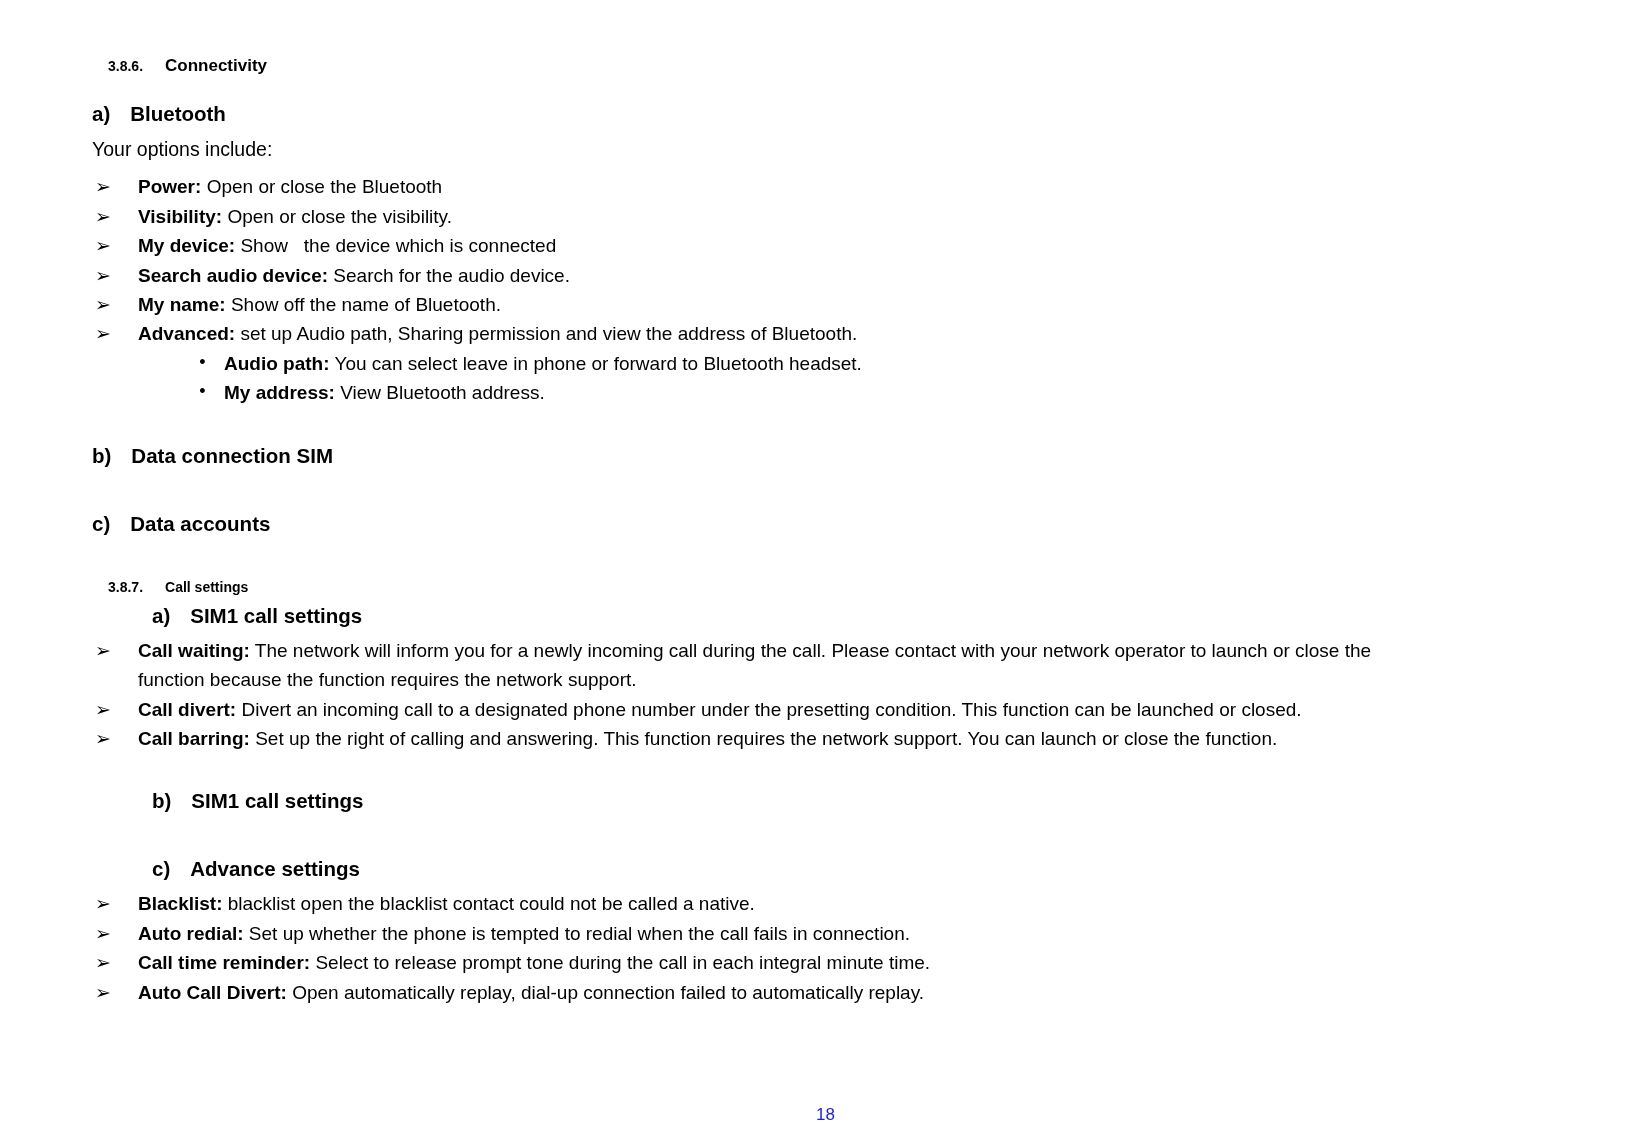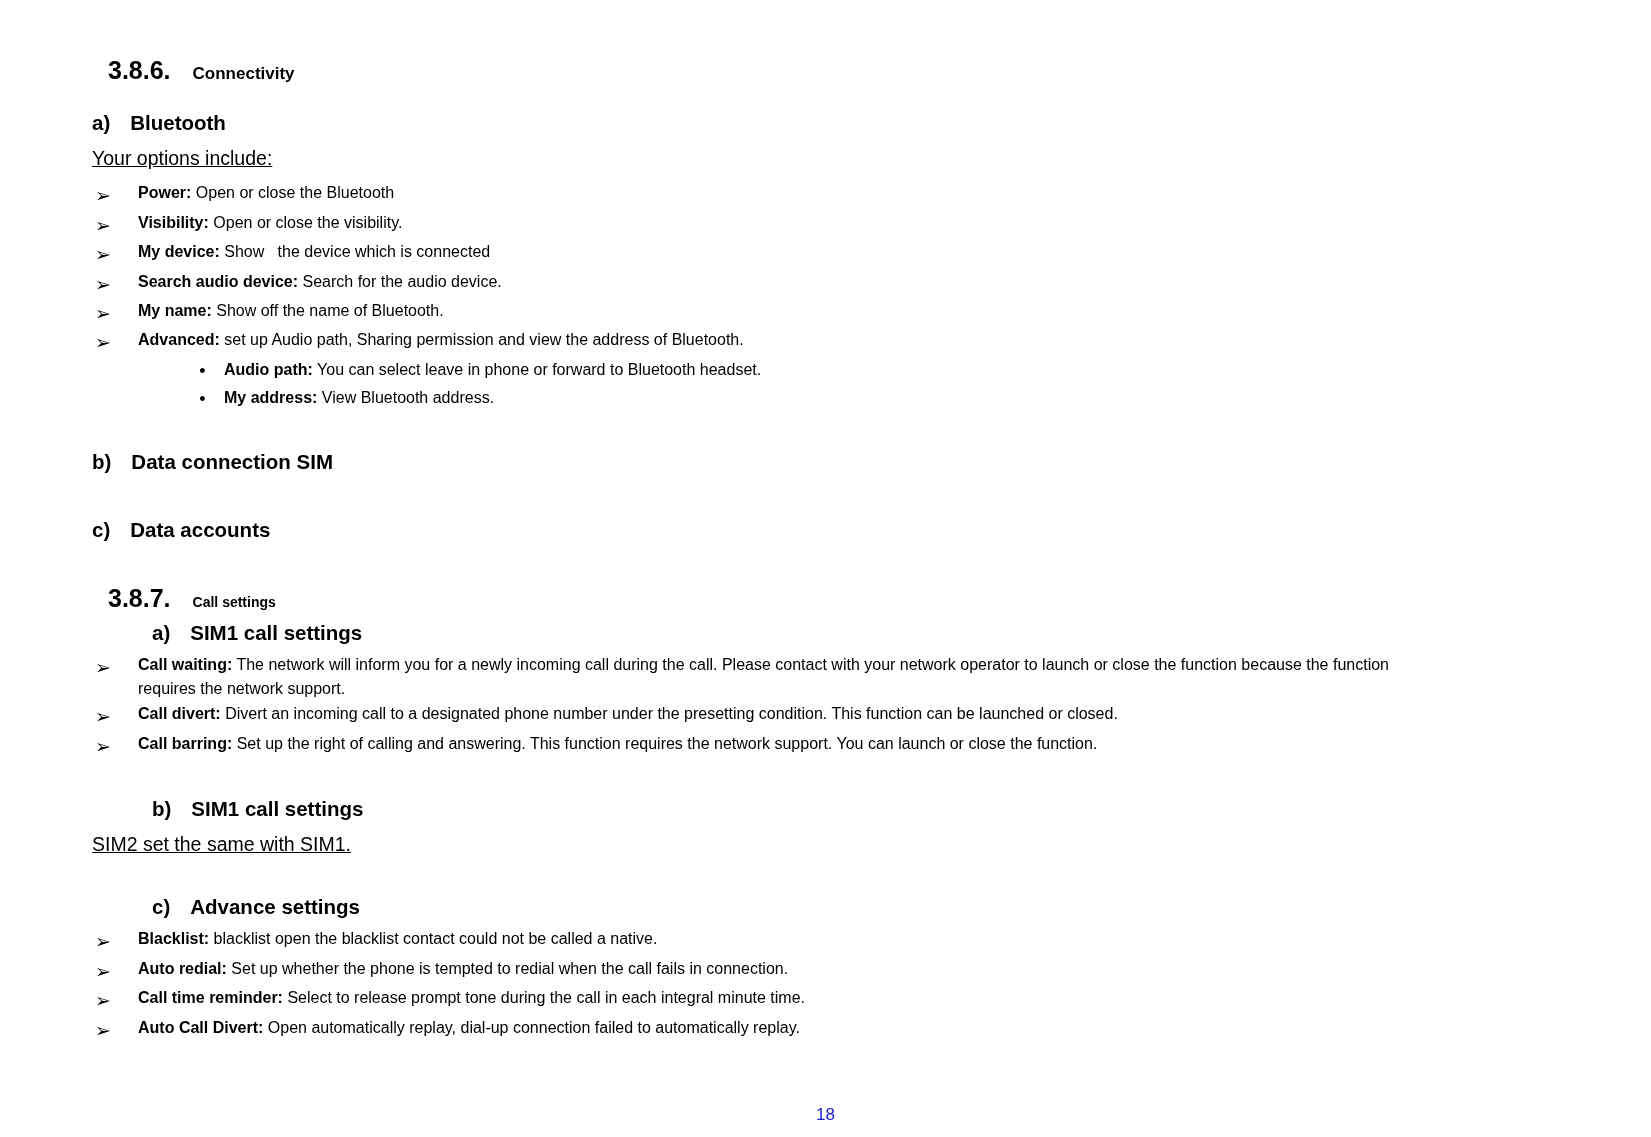--- a/index.html
+++ b/index.html
@@ -27,21 +27,21 @@
   }
 
   
   .h3 {
     margin: 0;
     padding: 0;
     font-weight: bold;
     white-space: nowrap;
   }
   .h3-num {
-    font-size: 25px;
+    font-size: 14px;
     font-weight: bold;
   }
   .h3-title-small {
     font-size: 17px;
     font-weight: bold;
   }
   .h3-title {
     font-size: 14px;
     font-weight: bold;
   }
@@ -50,21 +50,20 @@
   .alpha-head {
     font-size: 20.5px;
     font-weight: bold;
     white-space: nowrap;
   }
   .alpha-gap { display: inline-block; width: 20px; }
 
   .body-text {
     font-size: 19.5px;
     font-weight: normal;
-    text-decoration: underline;
   }
 
   
   .bullet-row {
     display: flex;
     align-items: flex-start;
   }
   .bullet-marker {
     flex: 0 0 auto;
     width: 46px;
@@ -75,21 +74,21 @@
     padding-left: 3px;
     box-sizing: border-box;
   }
   .bullet-marker.dot {
     width: 46px;
     text-align: center;
     font-size: 18px;
   }
   .bullet-body {
     flex: 1 1 auto;
-    font-size: 16px;
+    font-size: 19px;
     line-height: 1.55;
   }
   .bullet-body b { font-weight: bold; }
 
   .sub-row { margin-left: 86px; }
 
   .spacer-sm { height: 8px; }
   .spacer-md { height: 26px; }
   .spacer-lg { height: 36px; }
 
@@ -207,21 +206,20 @@
       <span class="bullet-marker">➢</span>
       <span class="bullet-body"><b>Call barring:</b><span> Set up the right of calling and answering. This function requires the network support. You can launch or close the function.</span></span>
     </div>
 
     <div class="spacer-lg"></div>
 
     <div class="alpha-head indent-b">
       <span>b)</span><span class="alpha-gap"></span><span>SIM1 call settings</span>
     </div>
     <div class="spacer-sm"></div>
-    <div class="body-text line-block">SIM2 set the same with SIM1.</div>
 
     <div class="spacer-lg"></div>
 
     <div class="alpha-head indent-b">
       <span>c)</span><span class="alpha-gap"></span><span>Advance settings</span>
     </div>
 
     <div class="spacer-sm"></div>
 
     <div class="bullet-row">

